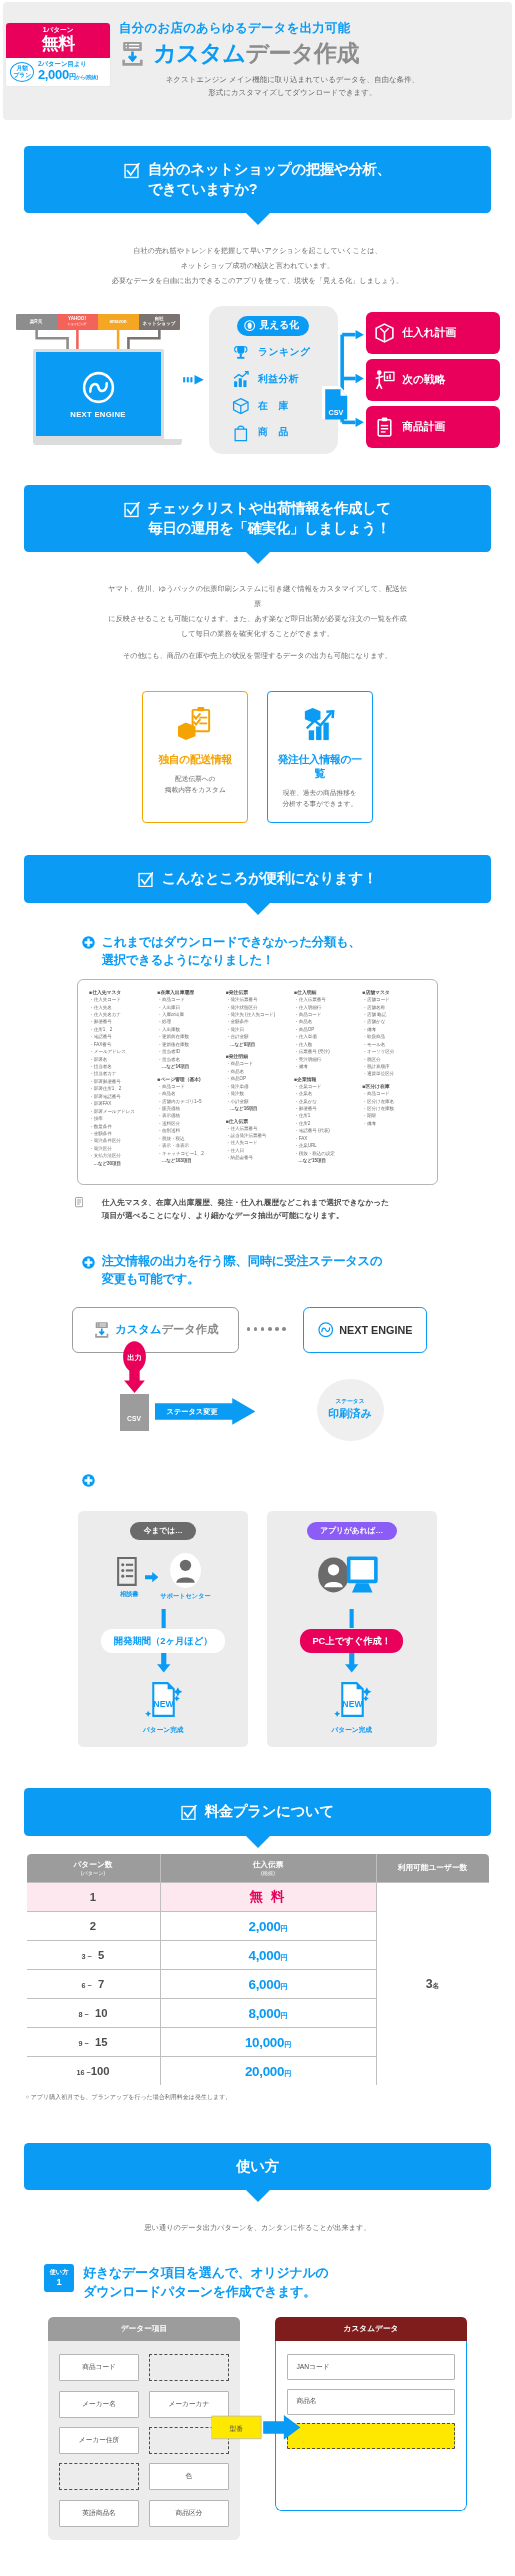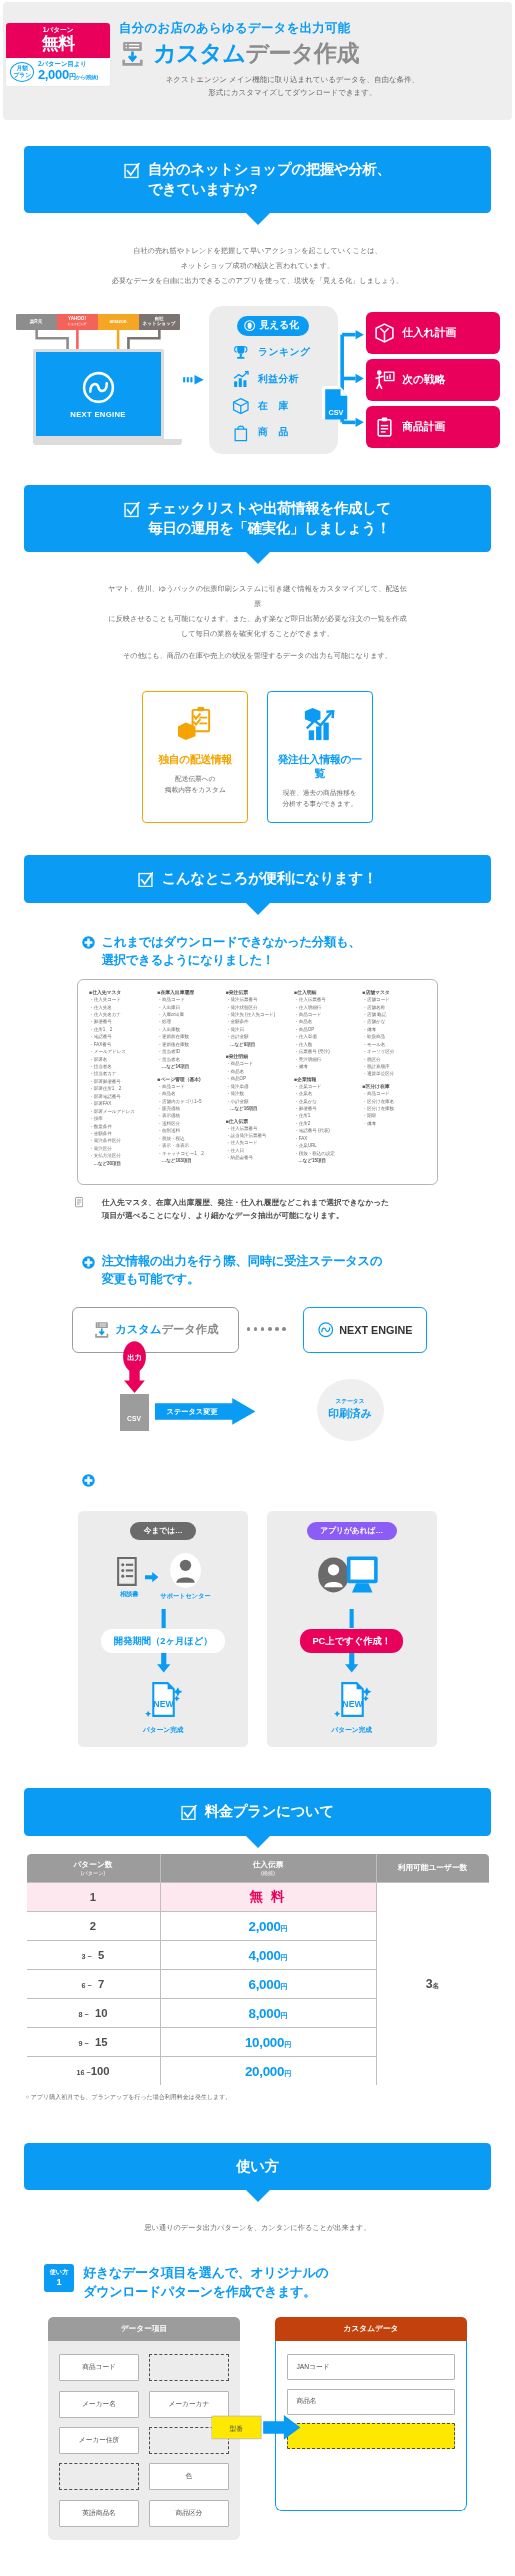--- a/index.html
+++ b/index.html
@@ -295,21 +295,21 @@
   .step-chip .t { font-size: 6.2px; font-weight: bold; display: block; }
   .step-chip .n { font-size: 9.3px; font-weight: bold; display: block; line-height: 1.1; }
   .step-title { color: #0a9bf5; font-size: 13px; font-weight: bold; line-height: 1.45; letter-spacing: -0.3px;}
 
   .panels { display: flex; justify-content: center; gap: 35px; margin-top: 15.5px; align-items: flex-start;  position: relative;}
   .panel { width: 192px; border-radius: 5.2px 5.2px 6.2px 6.2px; overflow: hidden; }
   .panel-head {
     color: #fff; font-size: 7.7px; font-weight: bold; text-align: center; padding: 6.7px 0 7.2px 0;
     background: #9c9c9c;
   }
-  .panel-head.blue { background: #c2410c; }
+  .panel-head.blue { background: #7f1d1d; }
   .panel-body { background: #ececec; padding: 13.4px 11.3px 13.4px 11.3px; min-height: 170px; }
   .panel-body.white { background: #fff; border: 1px solid #0a9bf5; border-top: none; border-radius: 0 0 6.2px 6.2px; }
   .chip-grid { display: grid; grid-template-columns: 1fr 1fr; gap: 9.3px 10.3px; }
   .chip {
     background: #fff; border: 0.8px solid #b5b5b5; height: 27px; border-radius: 1px;
     display: flex; align-items: center; justify-content: center;
     font-size: 6.7px; color: #4d4d4d;
   }
   .chip.empty { background: transparent; border: 1px dashed #4d4d4d; }
   .row-chip {

